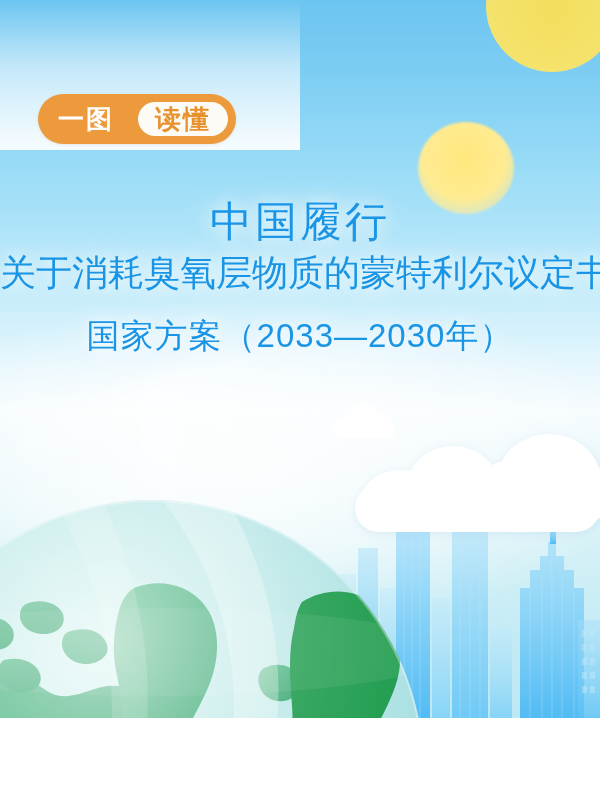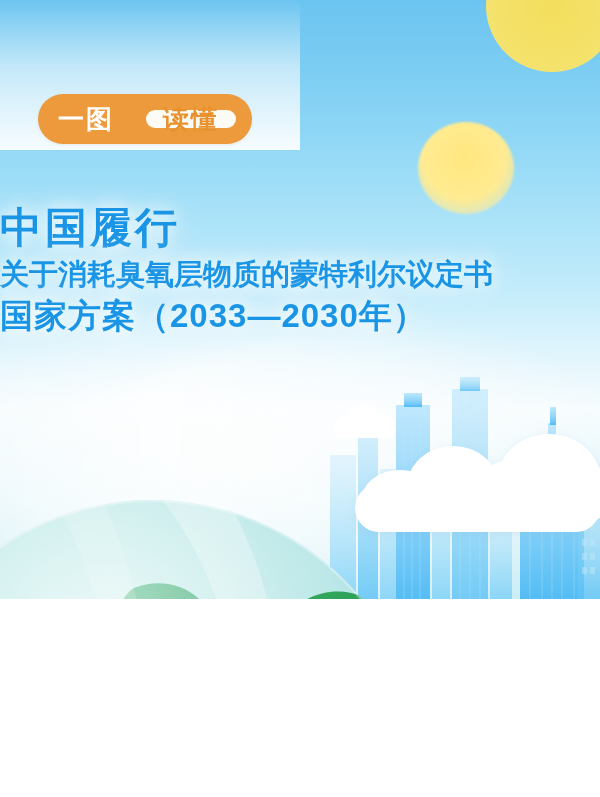--- a/index.html
+++ b/index.html
@@ -6,21 +6,21 @@
   html,body { width:600px; height:797px; }
   body {
     font-family:"Liberation Sans", sans-serif;
     overflow:hidden;
     background:#ffffff;
   }
 
   #poster {
     position:relative;
     width:600px;
-    height:599px;
+    height:718px;
     overflow:hidden;
     background:
       linear-gradient(to bottom,
         #6bc4f0 0px,
         #7ccdf3 70px,
         #9adcf7 170px,
         #c3ecfb 290px,
         #e8f7fd 370px,
         #f6fcfe 410px,
         #e6f6fb 470px,
@@ -103,43 +103,44 @@
     padding:0 16px 0 20px;
     color:#ffffff;
     font-size:26px;
     font-weight:bold;
     letter-spacing:2px;
     line-height:1;
   }
   #badge-right {
     display:flex; align-items:center; justify-content:center;
     padding:0 17px;
-    margin:16px;
+    margin:8px;
     background:#fdfbf5;
     border-radius:25px;
     color:#e8922f;
     font-size:26px;
     font-weight:bold;
     letter-spacing:2px;
     line-height:1;
   }
 
   
   #title {
     position:absolute;
-    left:0; top:204px;
+    left:0; top:198px;
     width:600px;
+    text-align:center;
     color:#1a95e5;
-    font-weight:bold;
+    font-weight:normal;
     line-height:1.16;
     text-shadow:0 0 16px rgba(255,255,255,.95), 0 0 30px rgba(255,255,255,.8);
   }
   .t-line { display:block; white-space:nowrap; }
   #title-line-1 { font-size:42px; letter-spacing:3px; margin-bottom:5px; }
-  #title-line-2 { font-size:29px; letter-spacing:0px; margin-bottom:6px; }
+  #title-line-2 { font-size:36px; letter-spacing:0px; margin-bottom:24px; }
   #title-line-3 { font-size:33px; letter-spacing:1px; }
 
   
   .cloud { position:absolute; }
   .puff {
     position:absolute;
     border-radius:50%;
     background:#ffffff;
   }
   .cloud-base {

